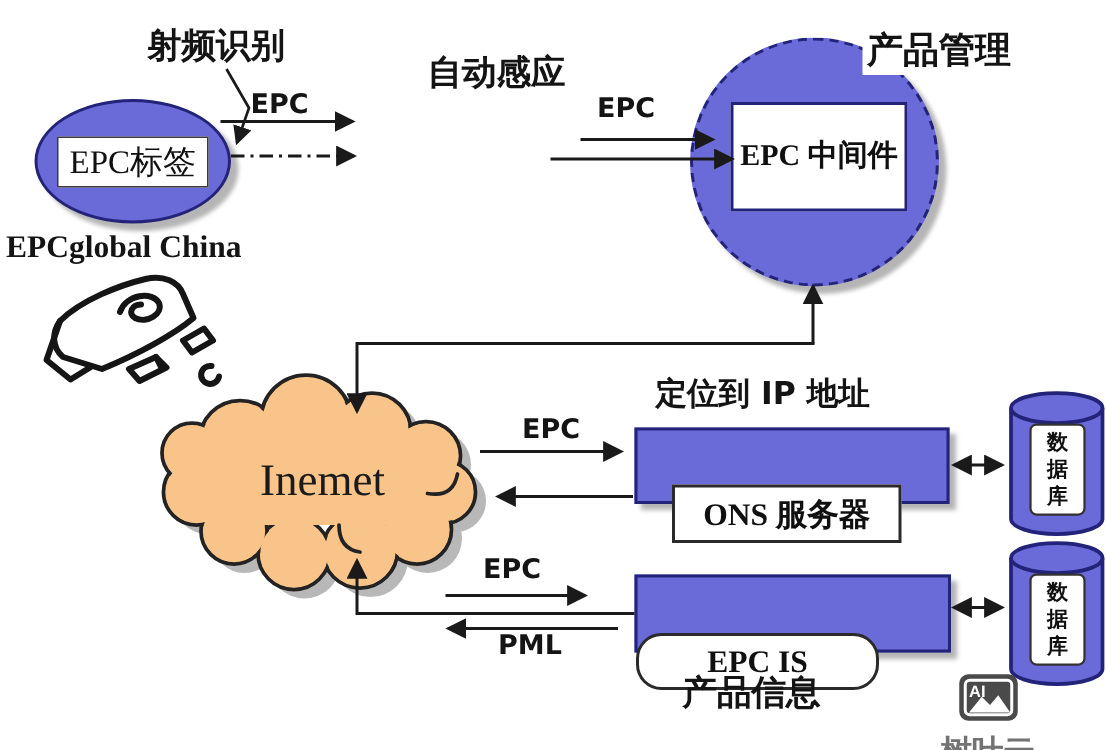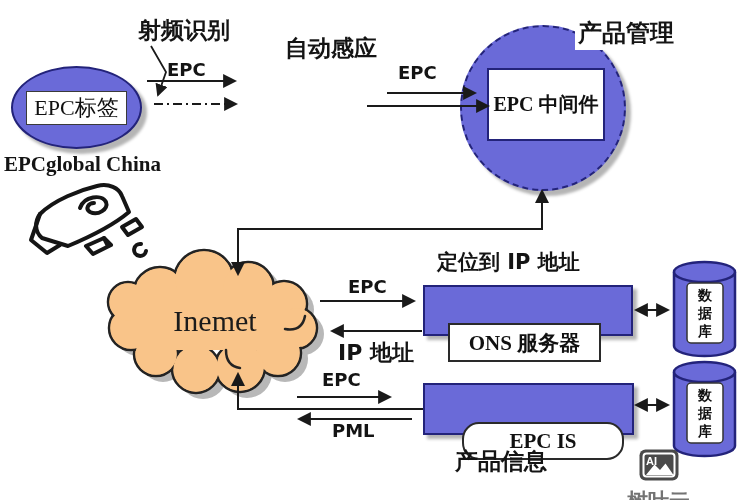--- a/index.html
+++ b/index.html
@@ -131,48 +131,47 @@
       <rect x="687" y="283" width="36" height="60" rx="4" fill="#fff" stroke="#333" stroke-width="1.5"></rect>
     </g>
 
     <g>
       <path d="M674,372 v74 a30.5,10 0 0 0 61,0 v-74" fill="#6a6ad8" stroke="#23237a" stroke-width="2.5"></path>
       <ellipse cx="704.5" cy="372" rx="30.5" ry="10" fill="#6a6ad8" stroke="#23237a" stroke-width="2.5"></ellipse>
       <rect x="687" y="383" width="36" height="60" rx="4" fill="#fff" stroke="#333" stroke-width="1.5"></rect>
     </g>
   </svg>
 
-  <div class="node-ellipse" style="left:11px; top:66px; width:127px; height:79px;justify-content:center;">
+  <div class="node-ellipse" style="left:23px; top:66px; width:127px; height:79px;justify-content:center;">
     <div class="inner-box">EPC标签</div>
   </div>
 
 
   <div class="circle-node"></div>
   <div class="mw-box">EPC 中间件</div>
 
   <div class="blue-bar" style="left:423px; top:285px; width:206px; height:47px;"></div>
   <div class="bar-inner" style="left:448px; top:291px; width:149px; height:35px;">ONS 服务器</div>
 
   <div class="blue-bar" style="left:423px; top:383px; width:207px; height:48px;"></div>
-  <div class="bar-inner" style="left:462px; top:390px; width:158px; height:34px;border-radius:17px;">EPC IS</div>
+  <div class="bar-inner" style="left:424px; top:390px; width:158px; height:34px;border-radius:17px;">EPC IS</div>
 
   <div class="db-text" style="left:696px; top:286px;">数据库</div>
   <div class="db-text" style="left:696px; top:386px;">数据库</div>
 
   <div class="cloud-text">Inemet</div>
 
-  <div class="lbl" style="left:98px; top:15px; font-size:23px;margin-left:40px;">射频识别</div>
+  <div class="lbl" style="left:98px; top:15px; font-size:23px;">射频识别</div>
   <div class="lbl" style="left:167px; top:59px; font-size:18px;">EPC</div>
   <div class="lbl" style="left:285px; top:33px; font-size:23px;">自动感应</div>
   <div class="lbl" style="left:398px; top:62px; font-size:18px;">EPC</div>
   <div class="lbl lbl-white-bg" style="left:575px; top:16px; font-size:24px;">产品管理</div>
   <div class="lbl serif" style="left:4px; top:152px; font-size:21px;">EPCglobal China</div>
   <div class="lbl" style="left:437px; top:248px; font-size:21px;">定位到 IP 地址</div>
   <div class="lbl" style="left:348px; top:276px; font-size:18px;">EPC</div>
-  <div class="lbl" style="left:338px; top:338px; font-size:22px;">IP 地址</div>
   <div class="lbl" style="left:322px; top:369px; font-size:18px;">EPC</div>
   <div class="lbl" style="left:332px; top:420px; font-size:18px;">PML</div>
   <div class="lbl" style="left:455px; top:446px; font-size:23px;">产品信息</div>
 
   <svg class="svg-fg" width="737" height="500" viewBox="0 0 737 500">
     <defs>
       <marker id="ah" viewBox="0 0 10 10" refX="8.5" refY="5" markerWidth="7" markerHeight="7" orient="auto-start-reverse">
         <path d="M0,0 L10,5 L0,10 z" fill="#1a1a1a"></path>
       </marker>
     </defs>

